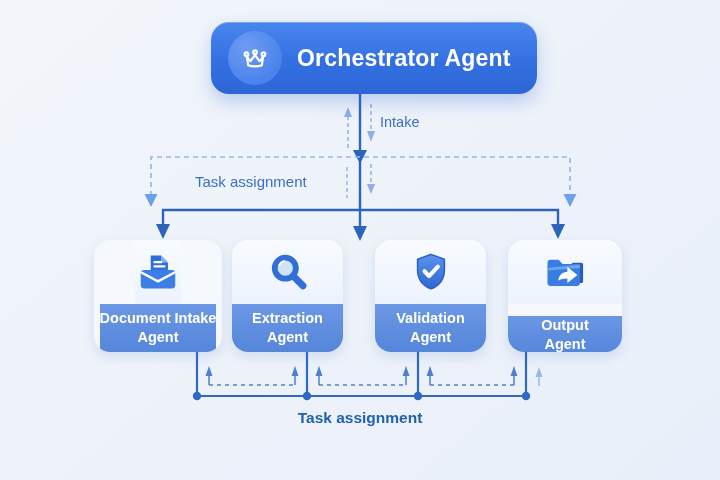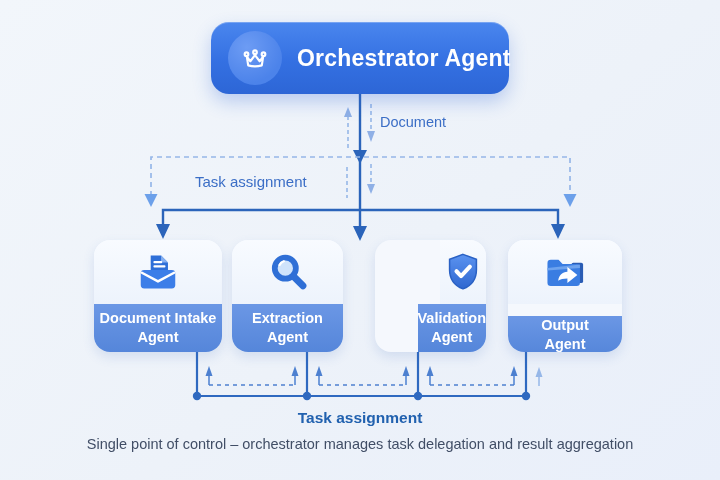--- a/index.html
+++ b/index.html
@@ -5,21 +5,21 @@
   html,body{margin:0;padding:0;background:#ffffff;}
   .stage{
     position:relative;width:720px;height:480px;overflow:hidden;
     background:linear-gradient(140deg,#f2f6fb 0%,#edf2f9 55%,#e9effa 100%);
     font-family:"Liberation Sans","DejaVu Sans",sans-serif;
   }
   .overlay{position:absolute;left:0;top:0;width:720px;height:480px;}
 
   
   .orchestrator{
-    position:absolute;left:211px;top:22px;width:298px;height:72px;
+    position:absolute;left:211px;top:22px;width:326px;height:72px;
     border-radius:18px;
     background:linear-gradient(180deg,#4a86ee 0%,#3470e2 55%,#2d66d6 100%);
     box-shadow:0 8px 18px rgba(45,102,214,.28), inset 0 1px 0 rgba(255,255,255,.25);
     display:flex;align-items:center;gap:15px;padding-left:17px;box-sizing:border-box;
   }
   .orch-badge{
     width:54px;height:54px;border-radius:50%;
     background:radial-gradient(circle at 35% 30%,#6d9cf4,#4c83ea 70%);
     display:flex;align-items:center;justify-content:center;flex:0 0 auto;
   }
@@ -34,23 +34,23 @@
   }
   .agent-icon-area{
     flex:0 0 64px;display:flex;align-items:center;justify-content:center;
     background:linear-gradient(180deg,#f8fbff 0%,#edf3fc 100%);
   }
   .agent-label{
     flex:1;display:flex;flex-direction:column;align-items:center;justify-content:center;
     background:linear-gradient(180deg,#6b97e5 0%,#5586da 100%);
     color:#ffffff;font-weight:bold;font-size:14.5px;line-height:1.32;text-align:center;
   }
-  .agent1{left:94px;width:128px;}
+  .agent1{left:94px;width:128px;align-items:center;}
   .agent2{left:232px;width:111px;}
-  .agent3{left:375px;width:111px;align-items:flex-end;}
+  .agent3{left:375px;width:111px;}
   .agent4{left:508px;width:114px;gap:12px;}
 
   
   .flow-label{position:absolute;color:#3b6ec6;font-size:14.5px;}
   .lbl-results{left:380px;top:114px;}
   .lbl-task-top{left:195px;top:173px;font-size:15px;}
   .lbl-task-bottom{
     left:0;right:0;top:409px;text-align:center;
     color:#2161af;font-weight:bold;font-size:15.5px;
   }
@@ -142,21 +142,21 @@
           <path d="M6.2 10.9 L8.7 14.3 L12 9.9 L15.3 14.3 L17.8 10.9 L16.8 17.2 Q12 18.7 7.2 17.2 Z"></path>
           <circle cx="6" cy="9.3" r="1.3"></circle>
           <circle cx="12" cy="7.9" r="1.3"></circle>
           <circle cx="18" cy="9.3" r="1.3"></circle>
         </g>
       </svg>
     </div>
     <div class="orch-title">Orchestrator Agent</div>
   </div>
 
-  <div class="flow-label lbl-results">Document</div>
+  <div class="flow-label lbl-results">Intake</div>
   <div class="flow-label lbl-task-top">Task assignment</div>
 
   <div class="agent agent1">
     <div class="agent-icon-area">
       <svg width="46" height="46" viewBox="0 0 24 24">
         <path d="M8.2 3.4 h5.4 l3.6 3.6 V13 H8.2 Z" fill="#2e6fd8"></path>
         <path d="M13.6 3.4 l3.6 3.6 h-3.6 Z" fill="#86b0f0"></path>
         <rect x="9.6" y="6.3" width="4.6" height="1.15" rx="0.5" fill="#ffffff"></rect>
         <rect x="9.6" y="8.5" width="6.3" height="1.15" rx="0.5" fill="#ffffff"></rect>
         <rect x="3" y="11" width="18" height="9.6" rx="1.8" fill="#3c7ee8"></rect>
@@ -211,15 +211,14 @@
         <path d="M9.3 16.8 c.4 -3.1 2.3 -4.7 5 -4.9 V9.3 l5.4 4.3 -5.4 4.4 v-2.5 c-2.2 0 -3.8 .4 -5 1.3 Z" fill="#ffffff"></path>
       </svg>
     </div>
     <div class="agent-label">
       <span>Output</span>
       <span>Agent</span>
     </div>
   </div>
 
   <div class="lbl-task-bottom flow-label">Task assignment</div>
-  <div class="caption">Single point of control – orchestrator manages task delegation and result aggregation</div>
 
 </div>
 
 </body></html>

